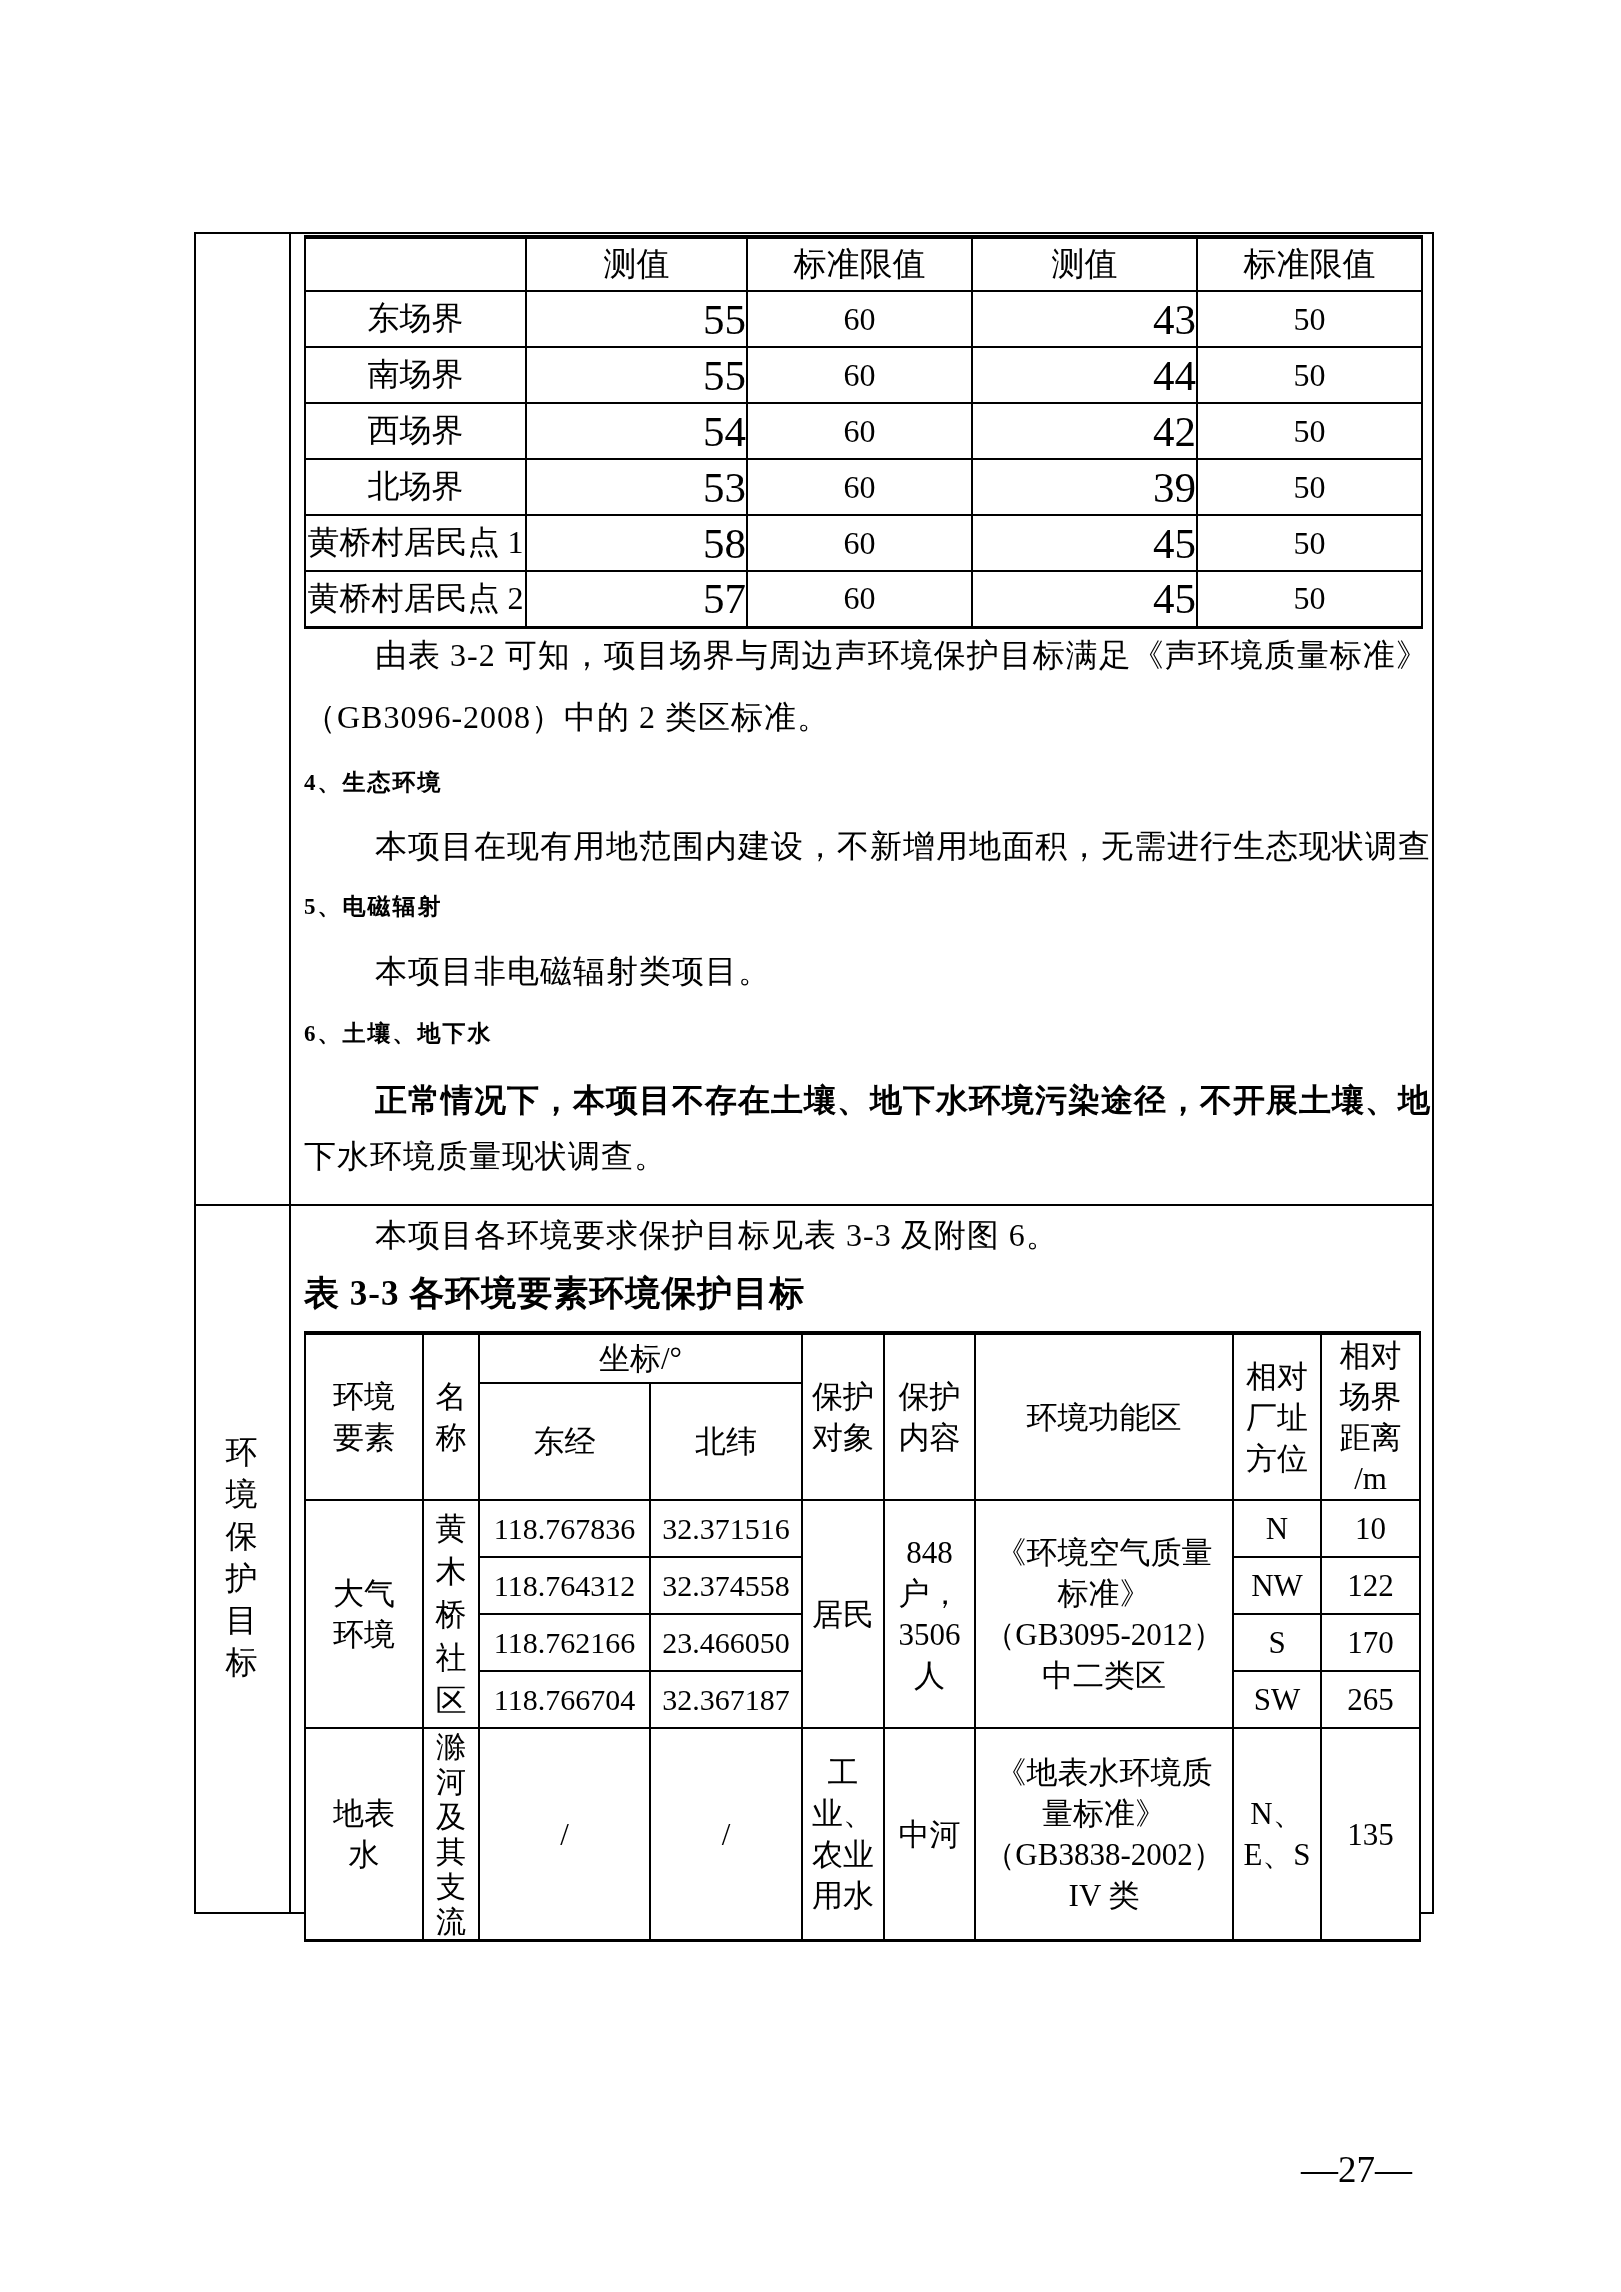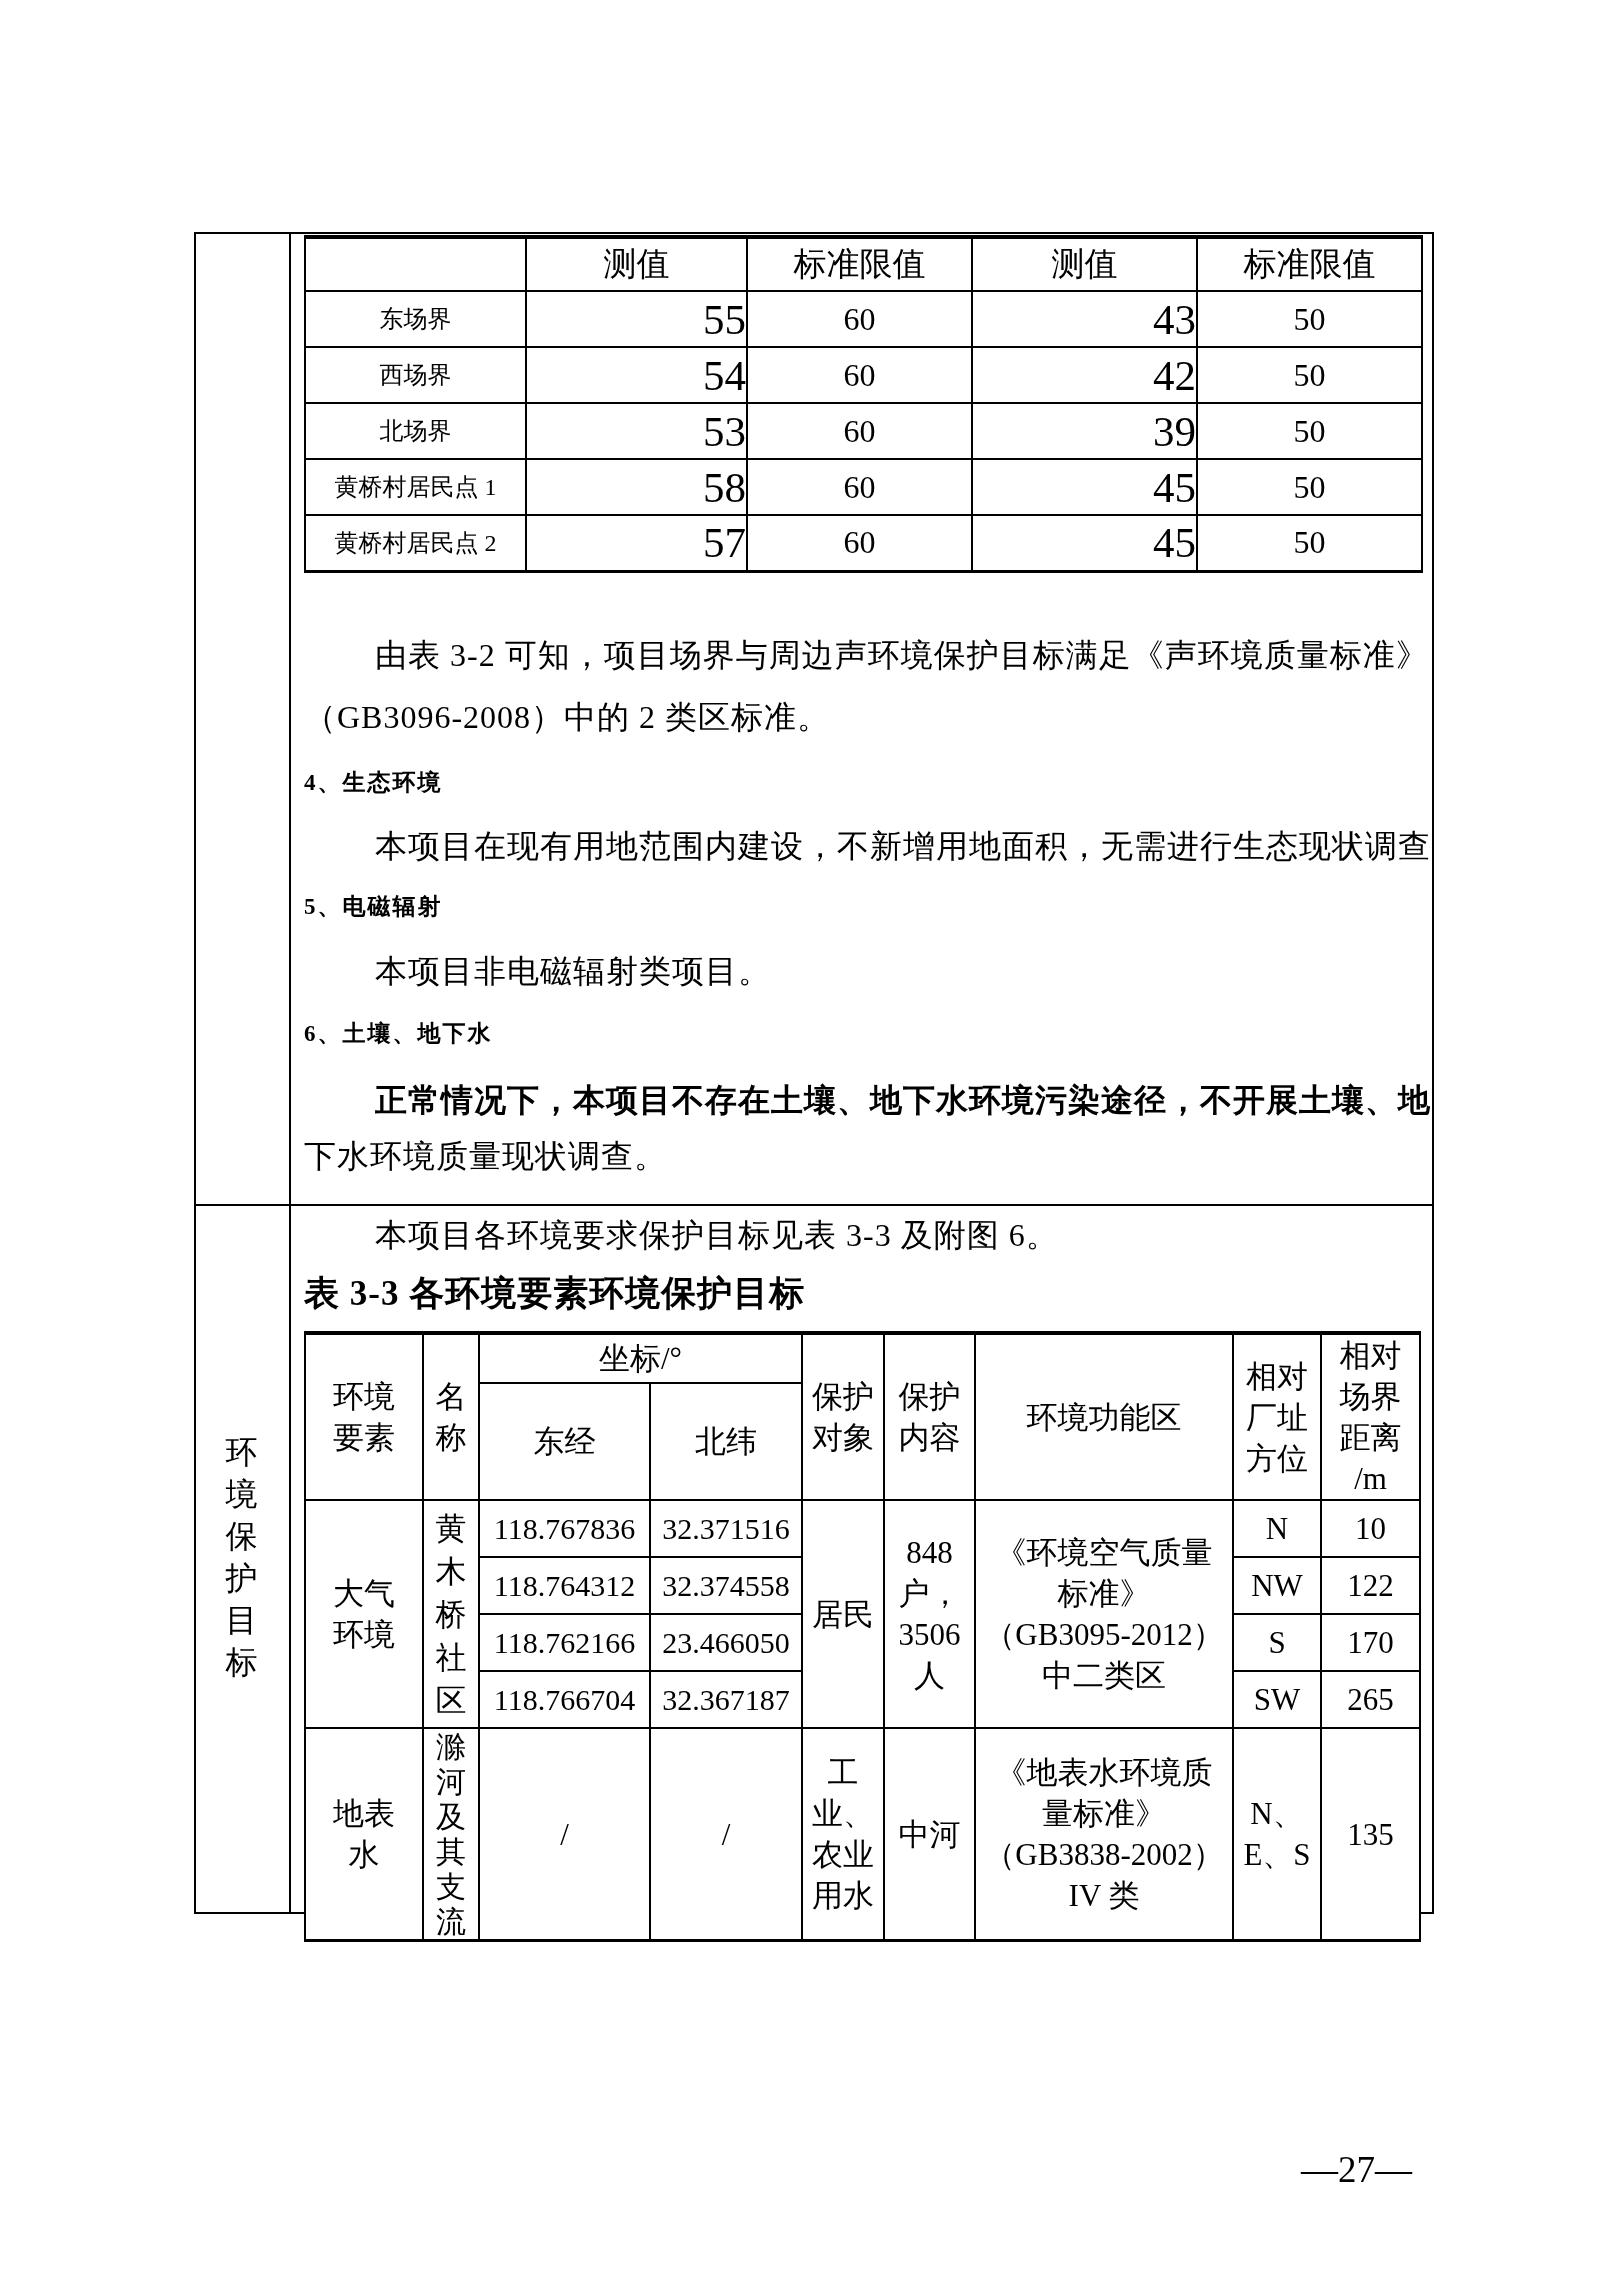--- a/index.html
+++ b/index.html
@@ -19,21 +19,21 @@
   th,td{border:2px solid #000;text-align:center;vertical-align:middle;
         white-space:pre-line;padding:0;font-weight:normal;overflow:hidden;}
 
   
   .noise-table{left:304px;top:235px;width:1117px;font-size:33px;
                border-top:4.9px solid #000;border-bottom:3.9px solid #000;}
   .noise-table tr.hdr{height:54px;}
   .noise-table tr{height:56px;}
   .noise-table td.big{font-size:43px;text-align:right;}
   .noise-table td.small{font-size:32px;}
-  .noise-table td.rowlabel{font-size:24px;border-radius:11px;}
+  .noise-table td.rowlabel{font-size:32px;border-radius:11px;}
 
   
   .tline{position:absolute;left:304px;width:1127px;height:51px;line-height:51px;
          font-size:32px;letter-spacing:1px;white-space:nowrap;}
   .indent{padding-left:71px;}
   .hding{font-weight:bold;font-size:23px;letter-spacing:2px;}
   .l0{top:630px;} .l1{top:692px;} .l2{top:757px;} .l3{top:821px;} .l4{top:881px;}
   .l5{top:946px;} .l6{top:1008px;} .l7{top:1075px;font-weight:bold;} .l8{top:1131px;font-family:Liberation Serif, serif;} .lintro{top:1210px;}
 
   .table-title{position:absolute;left:304px;top:1268px;width:1114px;height:51px;line-height:51px;
@@ -85,20 +85,27 @@
         <td>测值</td>
         <td>标准限值</td>
         <td>测值</td>
         <td>标准限值</td>
       </tr>
       <tr>
         <td class="rowlabel">东场界</td>
         <td class="big">55</td>
         <td class="small">60</td>
         <td class="big">43</td>
+        <td class="small">50</td>
+      </tr>
+      <tr>
+        <td class="rowlabel">南场界</td>
+        <td class="big">55</td>
+        <td class="small">60</td>
+        <td class="big">44</td>
         <td class="small">50</td>
       </tr>
       <tr>
         <td class="rowlabel">西场界</td>
         <td class="big">54</td>
         <td class="small">60</td>
         <td class="big">42</td>
         <td class="small">50</td>
       </tr>
       <tr>

